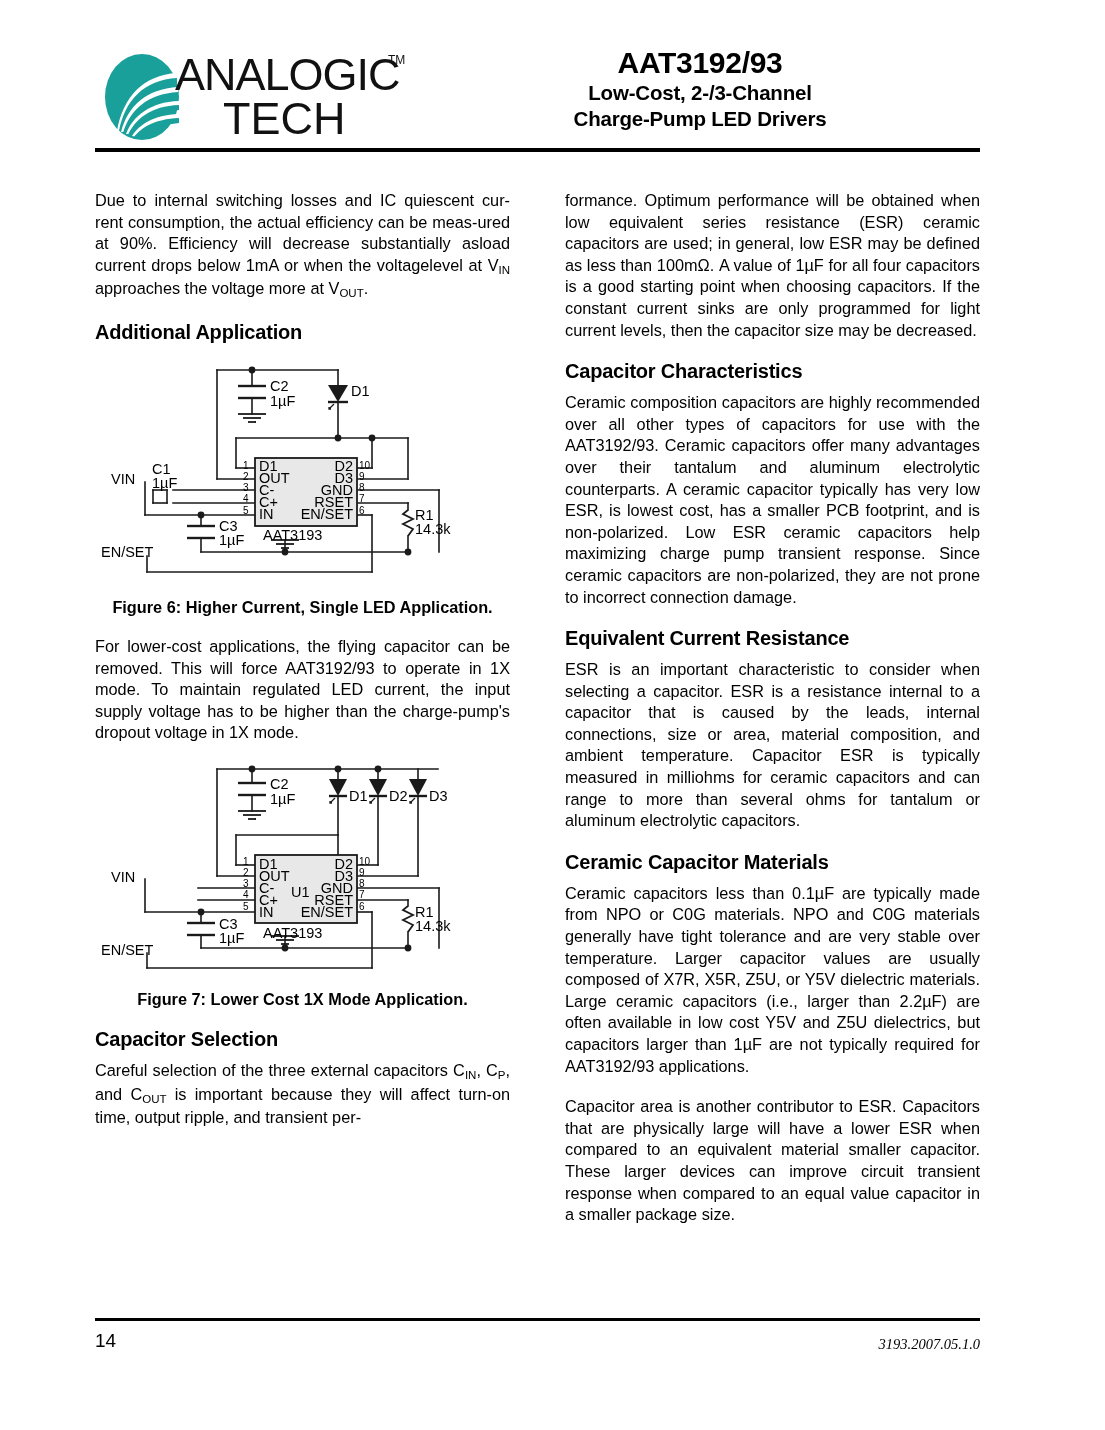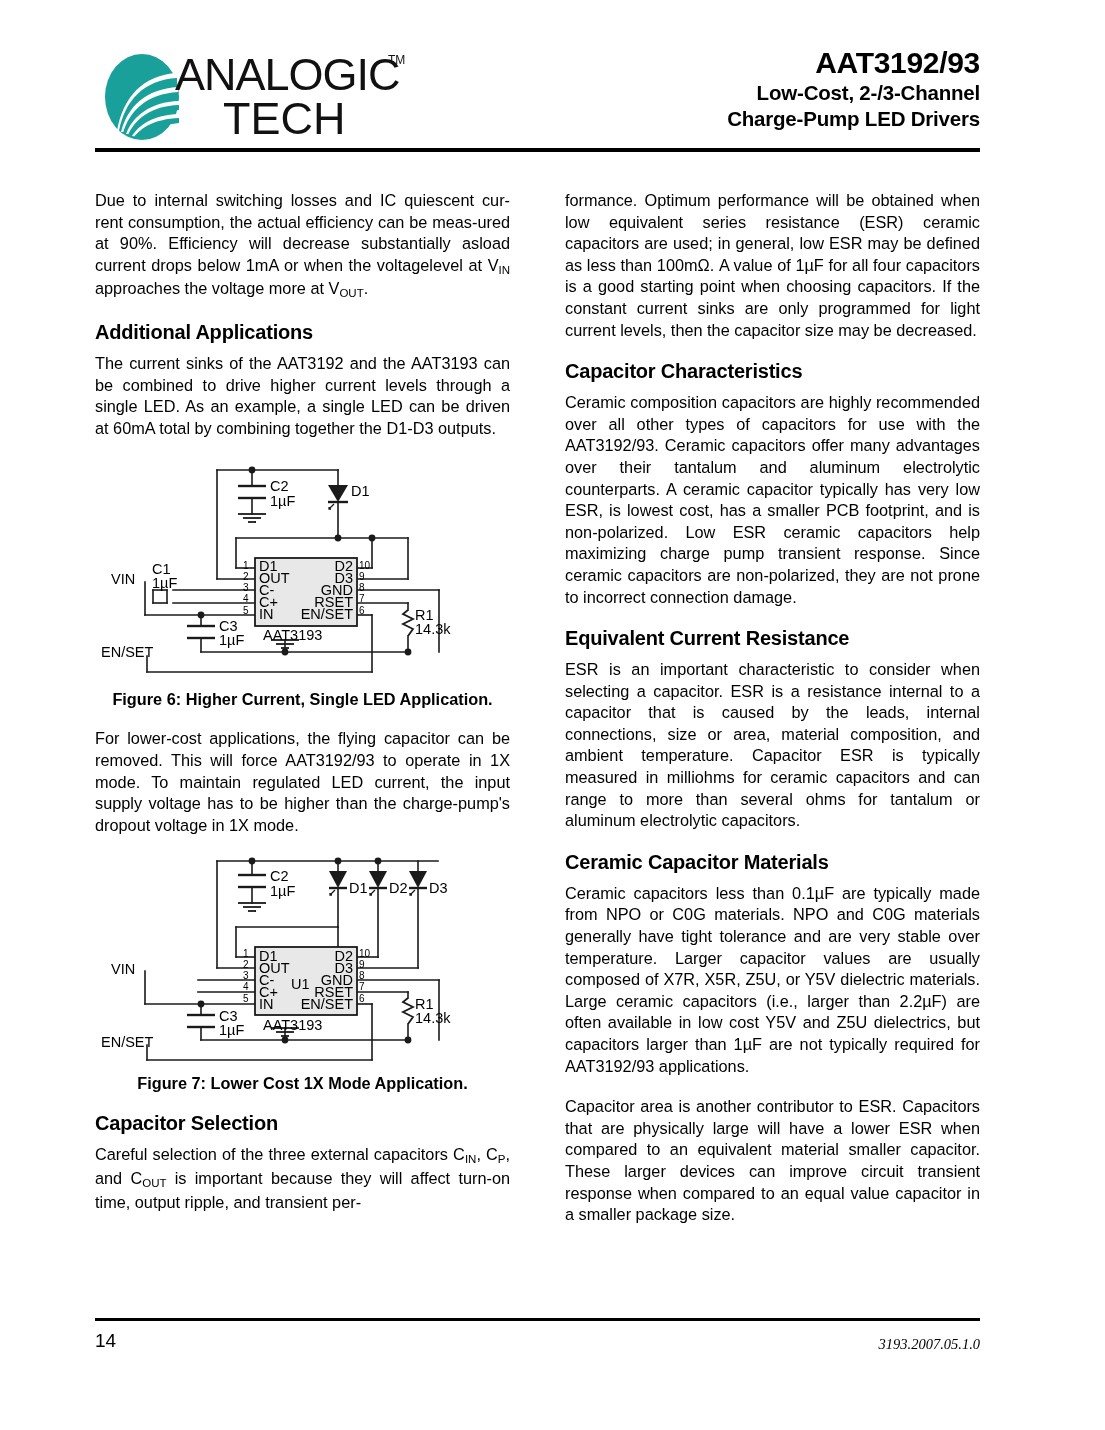--- a/index.html
+++ b/index.html
@@ -79,21 +79,21 @@
     letter-spacing: 0px;
     line-height: 48px;
     color: #111111;
     font-weight: 400;
   }
 
   .title-block {
     position: absolute;
     right: 0;
     top: 0;
-    text-align: right;
+    text-align: center;
     width: 560px;
   }
   .doc-title {
     font-size: 30px;
     font-weight: bold;
     line-height: 35px;
     letter-spacing: -0.3px;
   }
   .doc-sub {
     font-size: 20.5px;
@@ -150,21 +150,21 @@
     vertical-align: baseline;
     position: relative;
     top: 3px;
   }
 
   .figcap {
     font-size: 16.3px;
     font-weight: bold;
     text-align: center;
     line-height: 22px;
-    margin: 2px 0 18px 0;
+    margin: 10px 0 18px 0;
   }
 
   
   .schem {
     position: relative;
     width: 415px;
     margin: 14px 0 0 0;
   }
   .schem svg { display: block; }
 
@@ -225,23 +225,22 @@
       <div class="doc-sub">Charge-Pump LED Drivers</div>
     </div>
   </div>
 
   <div class="rule-top"></div>
 
   <div class="col col-left">
 
     <p class="body"><span>Due to internal switching losses and IC quiescent cur-</span><span>rent consumption, the actual efficiency can be meas-</span><span>ured at 90%. Efficiency will decrease substantially as</span><span>load current drops below 1mA or when the voltage</span><span>level at V</span><sub>IN</sub><span> approaches the voltage more at V</span><sub>OUT</sub><span>.</span></p>
 
-    <h2 class="sec first">Additional Applications</h2>
-
-    <p class="body">The current sinks of the AAT3192 and the AAT3193 can be combined to drive higher current levels through a single LED. As an example, a single LED can be driven at 60mA total by combining together the D1-D3 outputs.</p>
+    <h2 class="sec first">Additional Application</h2>
+
 
     <div class="schem">
       <svg width="415" height="228" viewBox="0 0 415 228">
         <g stroke="#1a1a1a" stroke-width="1.6" fill="none" stroke-linecap="square">
 
           <line x1="122" y1="12" x2="243" y2="12"></line>
 
           <line x1="122" y1="12" x2="122" y2="121"></line>
           <line x1="122" y1="121" x2="160" y2="121"></line>
 

